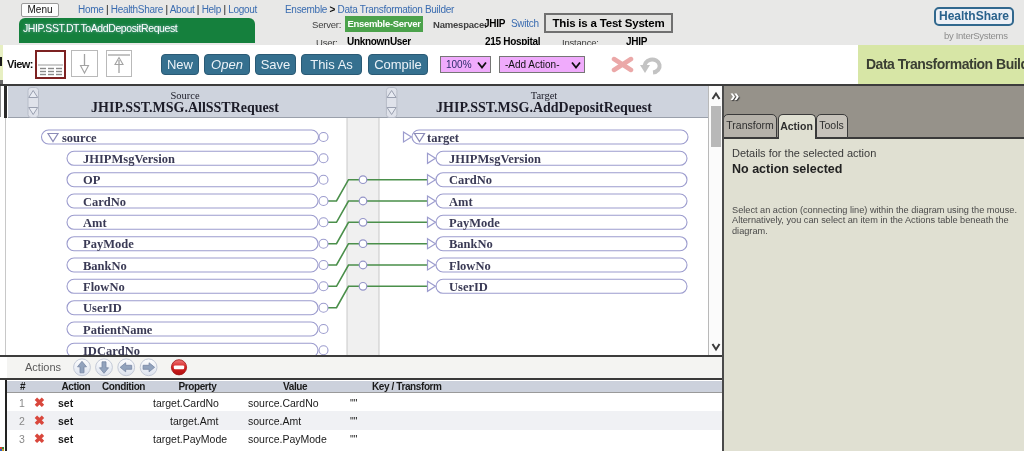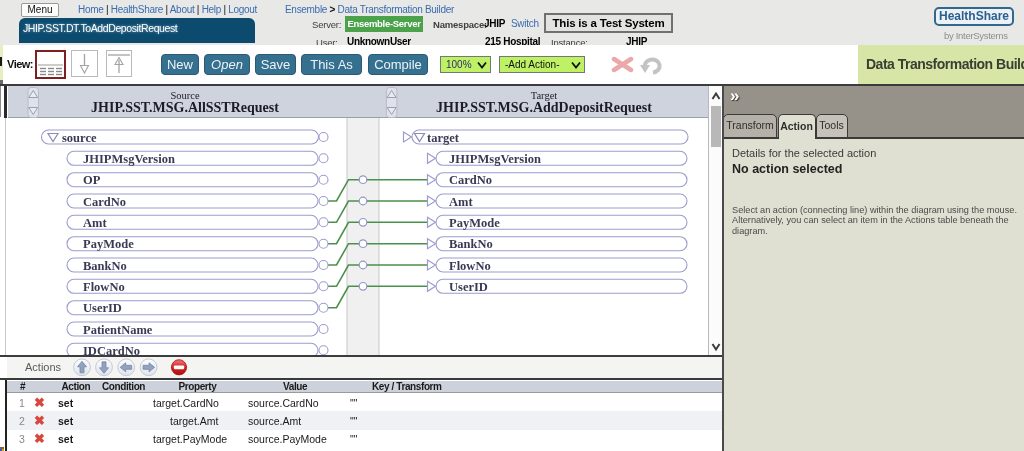--- a/index.html
+++ b/index.html
@@ -7,21 +7,21 @@
 body { font-family:"Liberation Sans", sans-serif; position:relative; background:#fff; }
 .abs { position:absolute; }
 
 
 #header { left:0; top:0; width:1024px; height:45px; background:#e8e8e7; }
 #menuBtn { left:21px; top:3px; width:38px; height:14px; background:#fdfdfd; border:1px solid #9a9a9a; border-radius:2px; font-size:10px; color:#111; text-align:center; line-height:12px; }
 #links { left:78px; top:4px; font-size:10px; letter-spacing:-0.3px; color:#111; }
 #links a { color:#3a6cb0; text-decoration:none; }
 #crumb { left:285px; top:4px; font-size:10px; letter-spacing:-0.3px; color:#111; }
 #crumb a { color:#3a6cb0; text-decoration:none; }
-#doctab { left:19px; top:18px; width:236px; height:25px; background:#0c4a6e; border-radius:6px 6px 0 0; color:#fff; font-size:10.5px; letter-spacing:-0.4px; line-height:20px; padding-left:4px; text-shadow:0 0 3px #8fb4ca; }
+#doctab { left:19px; top:18px; width:236px; height:25px; background:#15803d; border-radius:6px 6px 0 0; color:#fff; font-size:10.5px; letter-spacing:-0.4px; line-height:20px; padding-left:4px; text-shadow:0 0 3px #8fb4ca; }
 .lbl { color:#404040; font-size:9.5px; letter-spacing:-0.2px; }
 .val { color:#000; font-size:10px; letter-spacing:-0.3px; font-weight:bold; }
 #srvBadge { left:345px; top:16px; width:78px; height:16px; background:#4ba24b; color:#fff; font-weight:bold; font-size:9.5px; letter-spacing:-0.3px; text-align:center; line-height:16px; }
 #testBox { left:544px; top:13px; width:129px; height:20px; border:2px solid #707070; background:#e3e3e1; color:#000; font-weight:bold; font-size:11.5px; letter-spacing:-0.2px; text-align:center; line-height:16px; }
 #hsLogo { left:934px; top:7px; width:80px; height:19px; border:2px solid #31688e; border-radius:5px; background:#edf0f6; color:#29618c; font-weight:bold; font-size:12px; text-align:center; line-height:15px; }
 #byis { left:944px; top:30px; font-size:9.5px; letter-spacing:-0.3px; color:#8d8d8d; }
 
 
 #toolbar { left:0; top:45px; width:1024px; height:39px; background:#fff; }
 #tbrule { left:0; top:84px; width:1024px; height:2px; background:#3c3c3c; }
@@ -32,21 +32,21 @@
 .vicon { top:50px; background:#fff; border:1px solid #b9b9b9; }
 #vic1 { left:35px; width:31px; height:29px; border:2px solid #7c2121; }
 #vic2 { left:71px; width:27px; height:27px; }
 #vic3 { left:106px; width:26px; height:27px; }
 .tbbtn { top:54px; height:21px; background:#35708f; border:1px solid #2a5a75; border-radius:4px; color:#ecf3f8; font-size:13px; text-align:center; line-height:19px; }
 #btnNew { left:161px; width:38px; }
 #btnOpen { left:204px; width:46px;font-style:italic; }
 #btnSave { left:255px; width:41px; }
 #btnSaveAs { left:301px; width:61px; }
 #btnCompile { left:368px; width:60px; }
-.sel { top:56px; height:17px; background:#bef264; border:1px solid #767676; font-size:10px; line-height:15px; padding-left:5px; }
+.sel { top:56px; height:17px; background:#f0abfc; border:1px solid #767676; font-size:10px; line-height:15px; padding-left:5px; }
 #selZoom { left:440px; width:51px; color:#2d2d6b; }
 #selAct { left:499px; width:86px; color:#111; }
 .chev { position:absolute; right:3px; top:4px; }
 #greenRibbon { left:858px; top:45px; width:166px; height:39px; background:#d7e6a6; }
 #grTitle { left:866px; top:56px; font-size:14px; letter-spacing:-0.5px; font-weight:bold; color:#3b3f33; white-space:nowrap; }
 
 
 #diagwrap { left:0; top:86px; width:723px; height:201px; background:#fff; }
 #dleft1 { left:5px; top:118px; width:1px; height:237px; background:#c8c8c8; }
 #dleft2 { left:4px; top:86px; width:2.5px; height:32px; background:#2a2a2a; }
@@ -92,21 +92,21 @@
 <div class="abs lbl" style="left:312px; top:19px;">Server:</div>
 <div class="abs" id="srvBadge">Ensemble-Server</div>
 <div class="abs lbl" style="left:433px; top:19px;font-weight:bold;">Namespace:</div>
 <div class="abs val" style="left:484px; top:18px;">JHIP</div>
 <div class="abs" style="left:511px; top:18px; font-size:10px; letter-spacing:-0.3px; color:#3a6cb0;">Switch</div>
 <div class="abs" id="testBox">This is a Test System</div>
 <div class="abs lbl" style="left:316px; top:36.5px;">User:</div>
 <div class="abs val" style="left:347px; top:35.5px;">UnknownUser</div>
 <div class="abs lbl" style="left:433px; top:46px;text-align:center;">Licensed to:</div>
 <div class="abs val" style="left:485px; top:35.5px;">215 Hospital</div>
-<div class="abs lbl" style="left:539px; top:36.5px;padding-left:12px;">Instance:</div>
+<div class="abs lbl" style="left:550px; top:36.5px;padding-left:12px;">Instance:</div>
 <div class="abs val" style="left:626px; top:35.5px;">JHIP</div>
 <div class="abs" id="hsLogo">HealthShare</div>
 <div class="abs" id="byis">by InterSystems</div>
 
 <div class="abs" id="toolbar"></div>
 <div class="abs" id="lstrip"></div>
 <div class="abs" id="lmark1"></div>
 <div class="abs" id="lmark2"></div>
 <div class="abs" id="viewLbl">View:</div>
 <div class="abs vicon" id="vic1">

